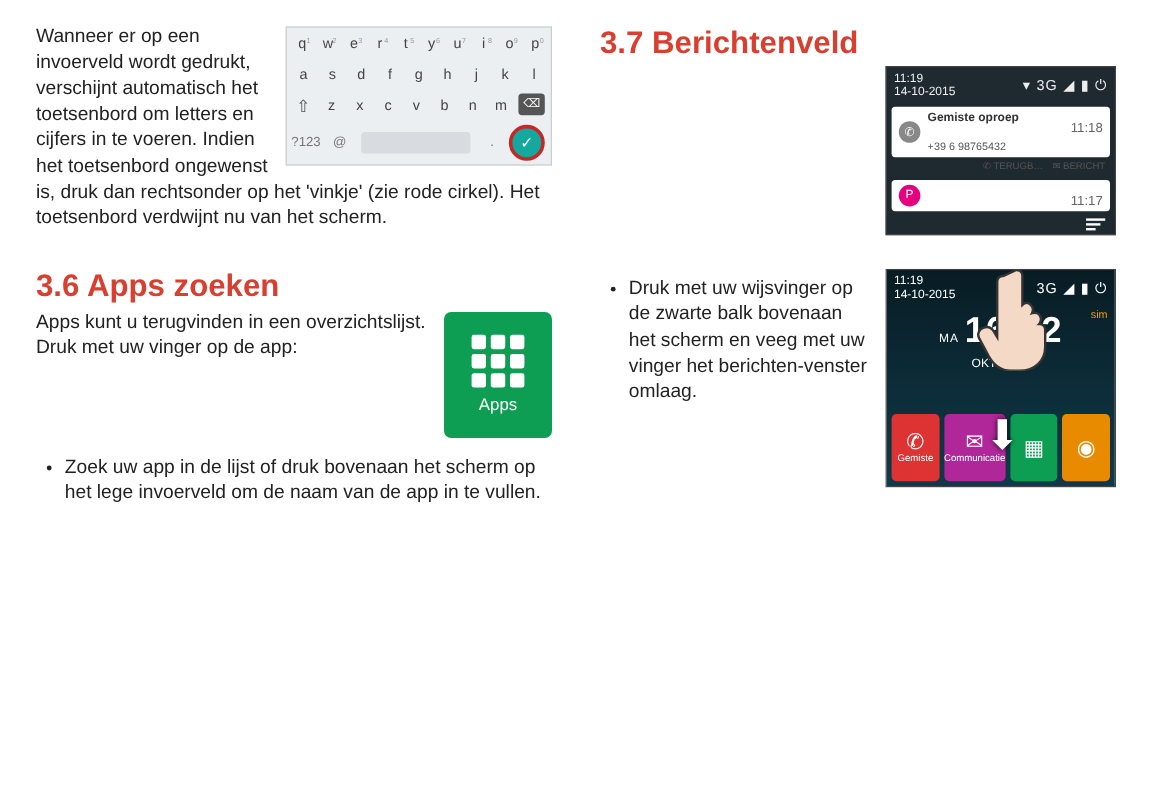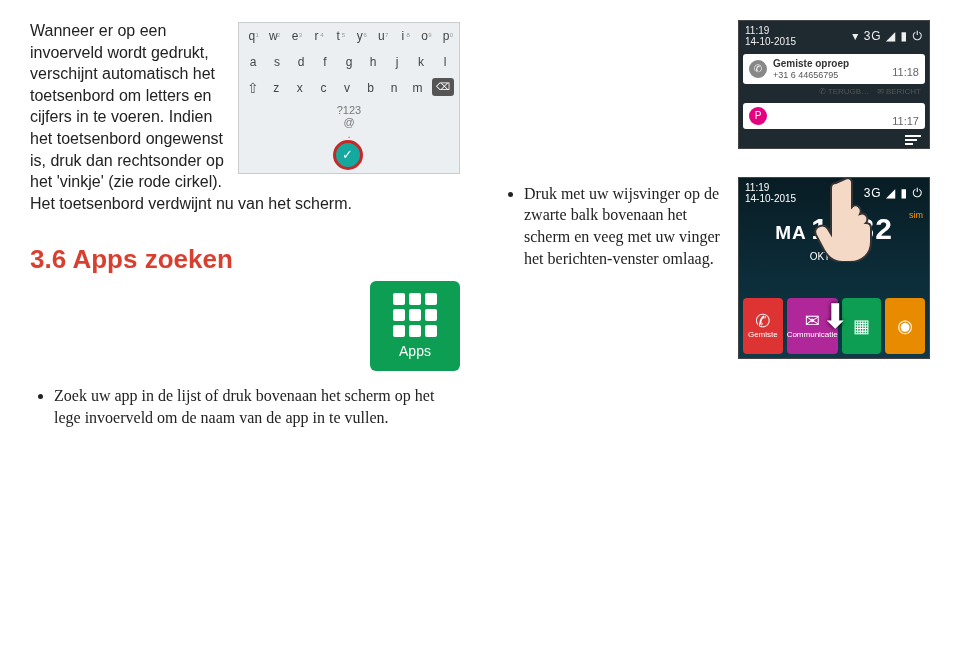--- a/index.html
+++ b/index.html
@@ -33,56 +33,56 @@
     margin: 2px 0 4px 10px;
     background: #eceff1;
     border: 1px solid #ccc;
     font-size: 12px;
   }
   .krow { display:flex; justify-content:space-around; padding:3px 2px; }
   .key { width:18px; height:20px; line-height:20px; text-align:center; position:relative; color:#444; }
   .num { font-size:6px; color:#999; position:absolute; top:-1px; right:2px; }
   .spacebar { flex:1; height:18px; background:#d8dbe0; border-radius:3px; margin:0 4px; }
   .enter-btn { width:24px; height:24px; border-radius:50%; background:#15a89e; border:3px solid #c62828; color:#fff; text-align:center; line-height:24px; font-size:13px; margin-right:3px;}
-  .krow-last { padding:3px 2px; display:flex; align-items:center;flex-direction:column; }
+  .krow-last { padding:3px 2px; display:flex; align-items:center; }
   .kb-label { font-size:11px; color:#777; width:28px; text-align:center; }
   .bksp { width:22px; height:18px; background:#555; color:#fff; font-size:10px; border-radius:3px; text-align:center; line-height:18px; }
   .shift { color:#555; font-size:14px; }
   .apps-tile {
     float:right;
-    width:90px; height:90px;
+    width:90px; height:105px;
     background:#0d9e53;
     border-radius:6px;
     margin:2px 0 8px 10px;
     display:flex; flex-direction:column;
     align-items:center; justify-content:center;
     color:#fff;
   }
   .apps-grid { width:44px; height:44px; display:grid; grid-template-columns:repeat(3,1fr); grid-template-rows:repeat(3,1fr); gap:4px; margin-bottom:6px;}
   .apps-grid div { background:#fff; border-radius:2px; }
   .apps-tile-label { font-size:14px; }
   ul { margin:6px 0 10px 24px; padding:0; }
-  li { margin-bottom:6px; line-height:1.35;font-family:Liberation Serif, serif; }
+  li { margin-bottom:6px; line-height:1.35; }
   .notif-panel {
     float:right;
     width:190px;
     margin:0 0 8px 10px;
     background:#1f2a30;
     border:1px solid #444;
     color:#eee;
     font-size:10px;
   }
   .np-status { padding:4px 6px; display:flex; justify-content:space-between; align-items:center; }
   .np-status-left { display:flex; flex-direction:column; }
   .np-status-icons { font-size:12px; letter-spacing:1px;}
   .np-card { background:#fff; color:#333; border-radius:3px; margin:3px 4px; padding:4px 6px; display:flex; align-items:center; gap:6px; position:relative;}
   .np-card .avatar { width:18px; height:18px; border-radius:50%; display:flex; align-items:center; justify-content:center; font-size:10px; color:#fff; }
   .np-card .avatar.phone { background:#888;}
   .np-card .avatar.p { background:#e4007f;}
-  .np-card .lines { display:flex; flex-direction:column; line-height:1.15; flex:1; }
+  .np-card .lines { display:flex; flex-direction:column; line-height:1.15; flex:1;gap:12px; }
   .np-card .lines .l1 { font-size:10px; font-weight:600;}
   .np-card .lines .l2 { font-size:9px; color:#555;}
   .np-card .lines .l3 { font-size:7px; color:#888;}
   .np-card .time { position:absolute; top:12px; right:6px; font-size:11px; color:#666;text-align:center;}
   .np-btns { display:flex; font-size:8px; color:#555; gap:8px; padding:0 8px 4px; justify-content:flex-end;}
   .np-btns span { display:flex; align-items:center; gap:2px; }
   .np-bar { height:16px; background:#1f2a30; display:flex; justify-content:flex-end; align-items:center; padding-right:8px;}
   .np-bar .lines3 { width:16px; height:10px; display:flex; flex-direction:column; justify-content:space-between;}
   .np-bar .lines3 div { height:2px; background:#fff; }
   .np-bar .lines3 div:nth-child(1){ width:16px;}
@@ -94,21 +94,21 @@
     margin:0 0 8px 10px;
     position:relative;
     background: linear-gradient(#081c24,#0f3a4a);
     color:#fff;
     overflow:hidden;
     border:1px solid #444;
   }
   .hp-status { font-size:10px; padding:4px 6px; display:flex; justify-content:space-between; align-items:center;}
   .hp-status-left { display:flex; flex-direction:column; }
   .hp-clock { position:absolute; top:34px; left:0; right:0; text-align:center; }
-  .hp-day { font-size:19px; letter-spacing:1px;font-weight:bold; }
+  .hp-day { font-size:10px; letter-spacing:1px; }
   .hp-time { font-size:30px; font-weight:bold; letter-spacing:1px;}
   .hp-month { font-size:10px; }
   .hp-sim { position:absolute; top:32px; right:6px; font-size:9px; color:#ff9800;margin-left:42px;}
   .hp-tiles { position:absolute; bottom:4px; left:4px; right:4px; display:flex; gap:4px; height:56px;}
   .hp-tile { flex:1 1 0; border-radius:4px; display:flex; flex-direction:column; align-items:center; justify-content:center; font-size:8px; color:#fff;}
   .hp-tile.red { background:#d33;}
   .hp-tile.mag { background:#b02799;}
   .hp-tile.grn { background:#0d9e53;}
   .hp-tile.org { background:#e88b00;}
   .hp-tile .ico { font-size:18px; line-height:1;}
@@ -184,41 +184,43 @@
           <div></div>
           <div></div>
           <div></div>
           <div></div>
           <div></div>
           <div></div>
           <div></div>
       </div>
       <div class="apps-tile-label">Apps</div>
     </div>
+    <p>Apps kunt u terugvinden in een overzichtslijst. Druk met uw vinger op de app:</p>
   </div>
   <ul>
     <li>Zoek uw app in de lijst of druk bovenaan het scherm op het lege invoerveld om de naam van de app in te vullen.</li>
   </ul>
 </div>
 
 <div class="col">
+  <h2 class="heading">3.7 Berichtenveld</h2>
   <div class="inline-flow">
     <div class="notif-panel">
       <div class="np-status">
         <div class="np-status-left">
           <span>11:19</span>
           <span>14-10-2015</span>
         </div>
         <span class="np-status-icons">▾ <span>3G</span> ◢ ▮ ⏻</span>
       </div>
       <div class="np-card">
         <div class="avatar phone">✆</div>
         <div class="lines">
           <span class="l1">Gemiste oproep</span>
-          <span class="l2">+31 6 44656795</span>
+          <span class="l2">+39 6 98765432</span>
         </div>
         <span class="time">11:18</span>
       </div>
       <div class="np-btns">
         <span>✆ <span>TERUGB…</span></span>
         <span>✉ <span>BERICHT</span></span>
       </div>
       <div class="np-card">
         <div class="avatar p">P</div>
         <span class="time">11:17</span>

